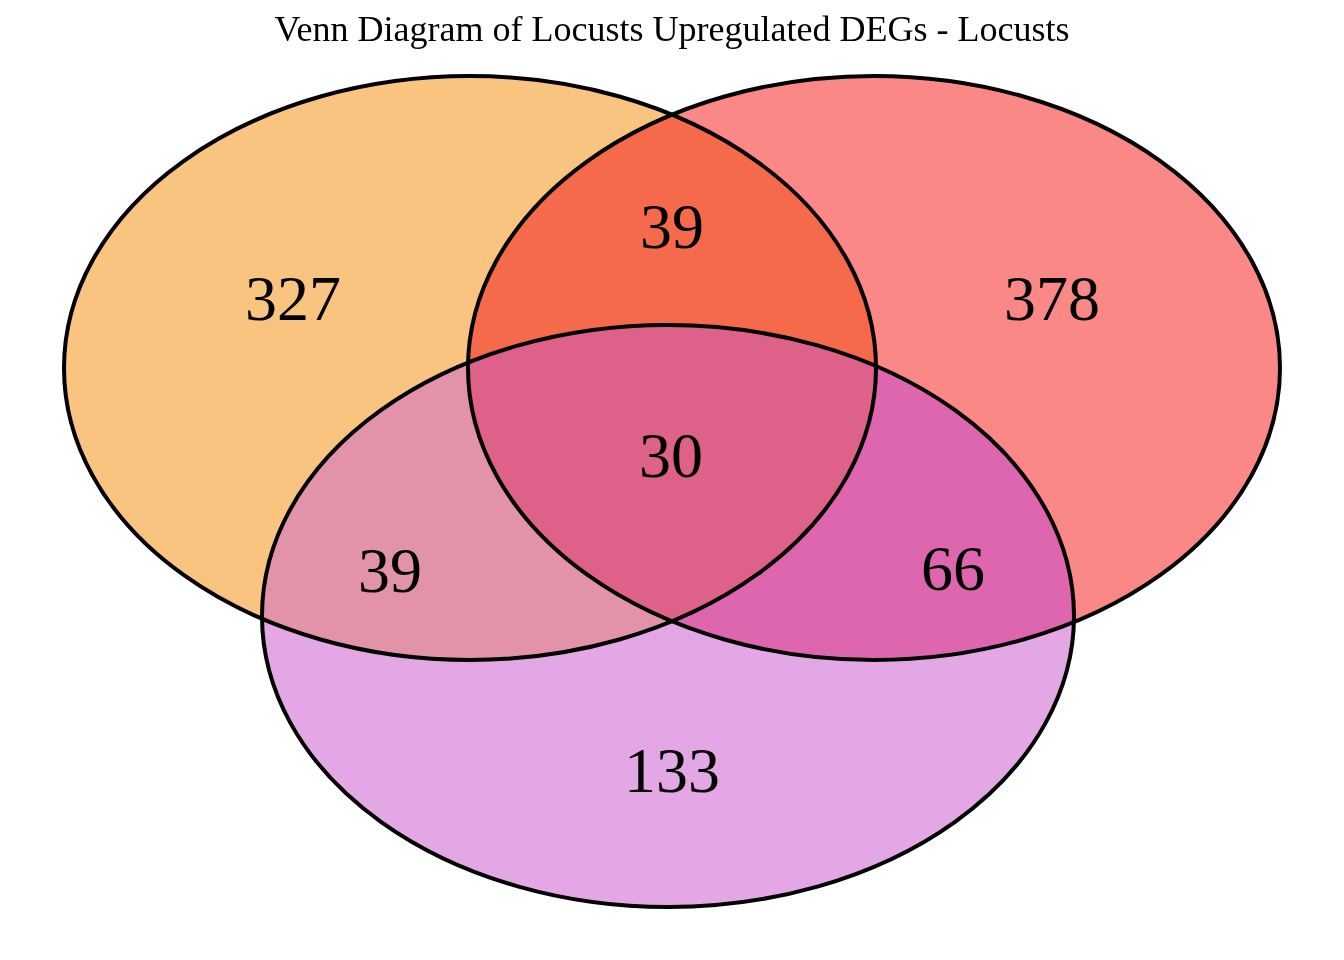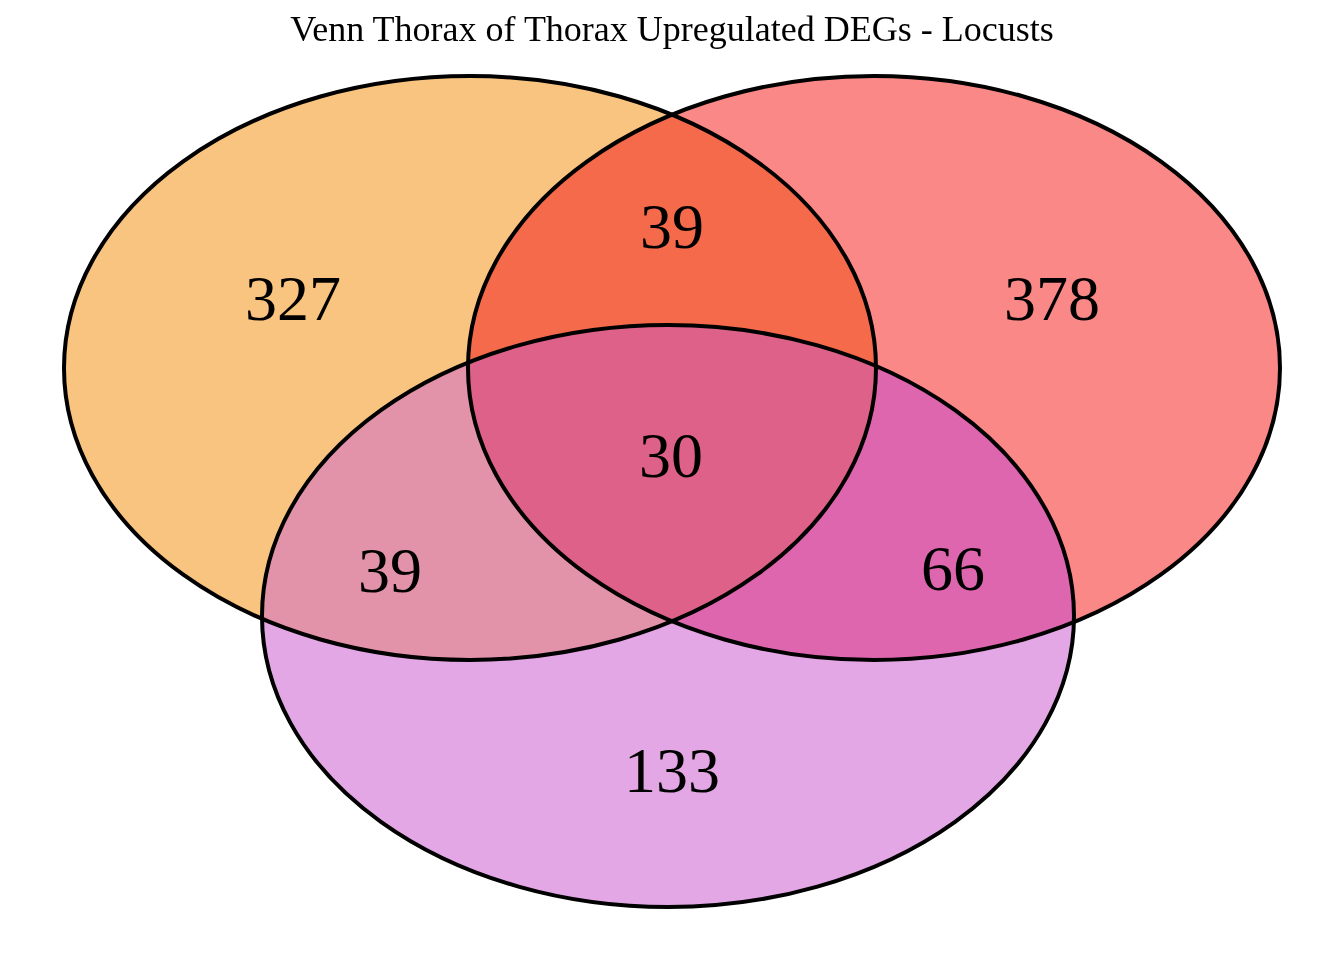--- a/index.html
+++ b/index.html
@@ -35,21 +35,21 @@
     font-family: "Liberation Serif", "DejaVu Serif", serif;
     font-size: 64px;
     fill: #000000;
   }
 </style>
 </head>
 <body>
 
 <div class="canvas">
 
-  <div class="chart-title">Venn Thorax of Thorax Upregulated DEGs - Locusts</div>
+  <div class="chart-title">Venn Diagram of Locusts Upregulated DEGs - Locusts</div>
 
   <svg class="venn" width="1344" height="960" viewBox="0 0 1344 960">
 
     <defs>
       <clipPath id="cpA">
           <ellipse cx="470" cy="368" rx="406" ry="292"></ellipse>
         </clipPath>
       <clipPath id="cpB">
           <ellipse cx="874" cy="368" rx="406" ry="292"></ellipse>
         </clipPath>

